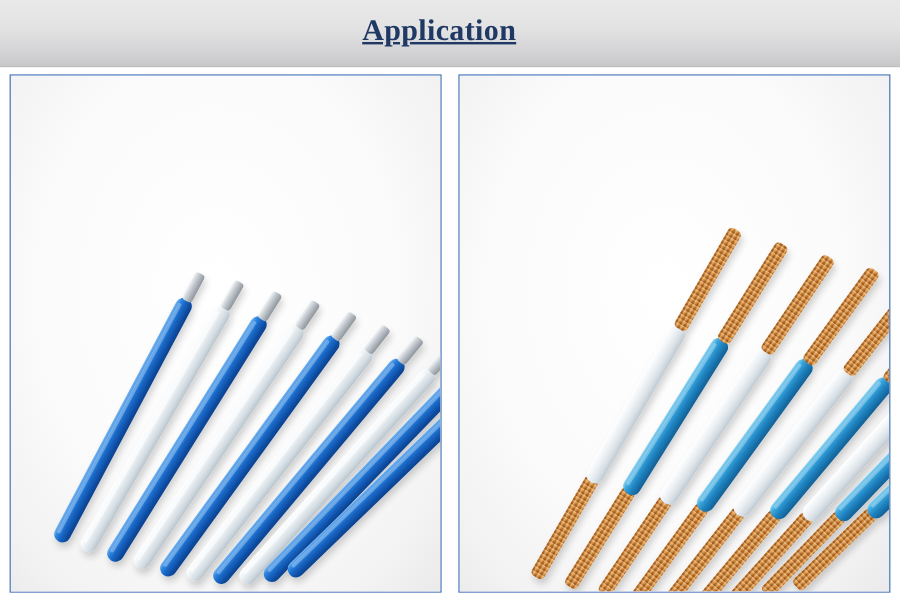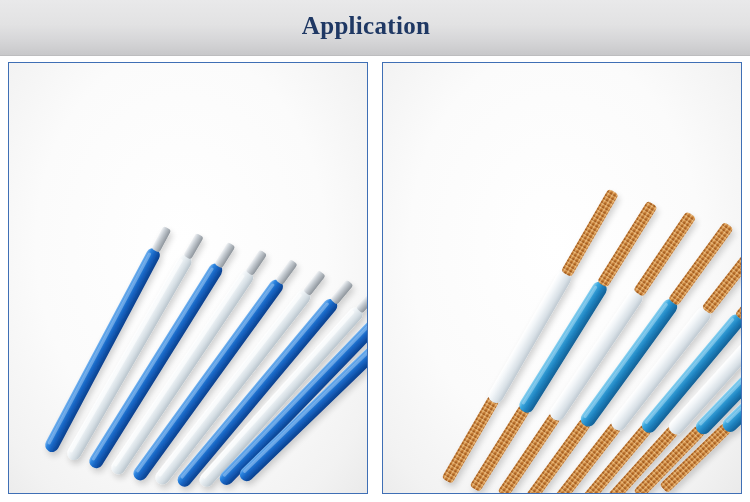--- a/index.html
+++ b/index.html
@@ -33,20 +33,21 @@
     position: absolute;
     left: 0;
     top: 12px;
     width: 732px;
     text-align: center;
     font-family: "Liberation Serif", serif;
     font-weight: bold;
     font-size: 25px;
     color: #1f3864;
     letter-spacing: 0.3px;
+    text-decoration: underline;
   }
   
   .panel {
     position: absolute;
     background: #fdfdfd;
     border: 1px solid #3f6fb5;
     box-sizing: border-box;
     overflow: hidden;
   }
   #panel-left {

